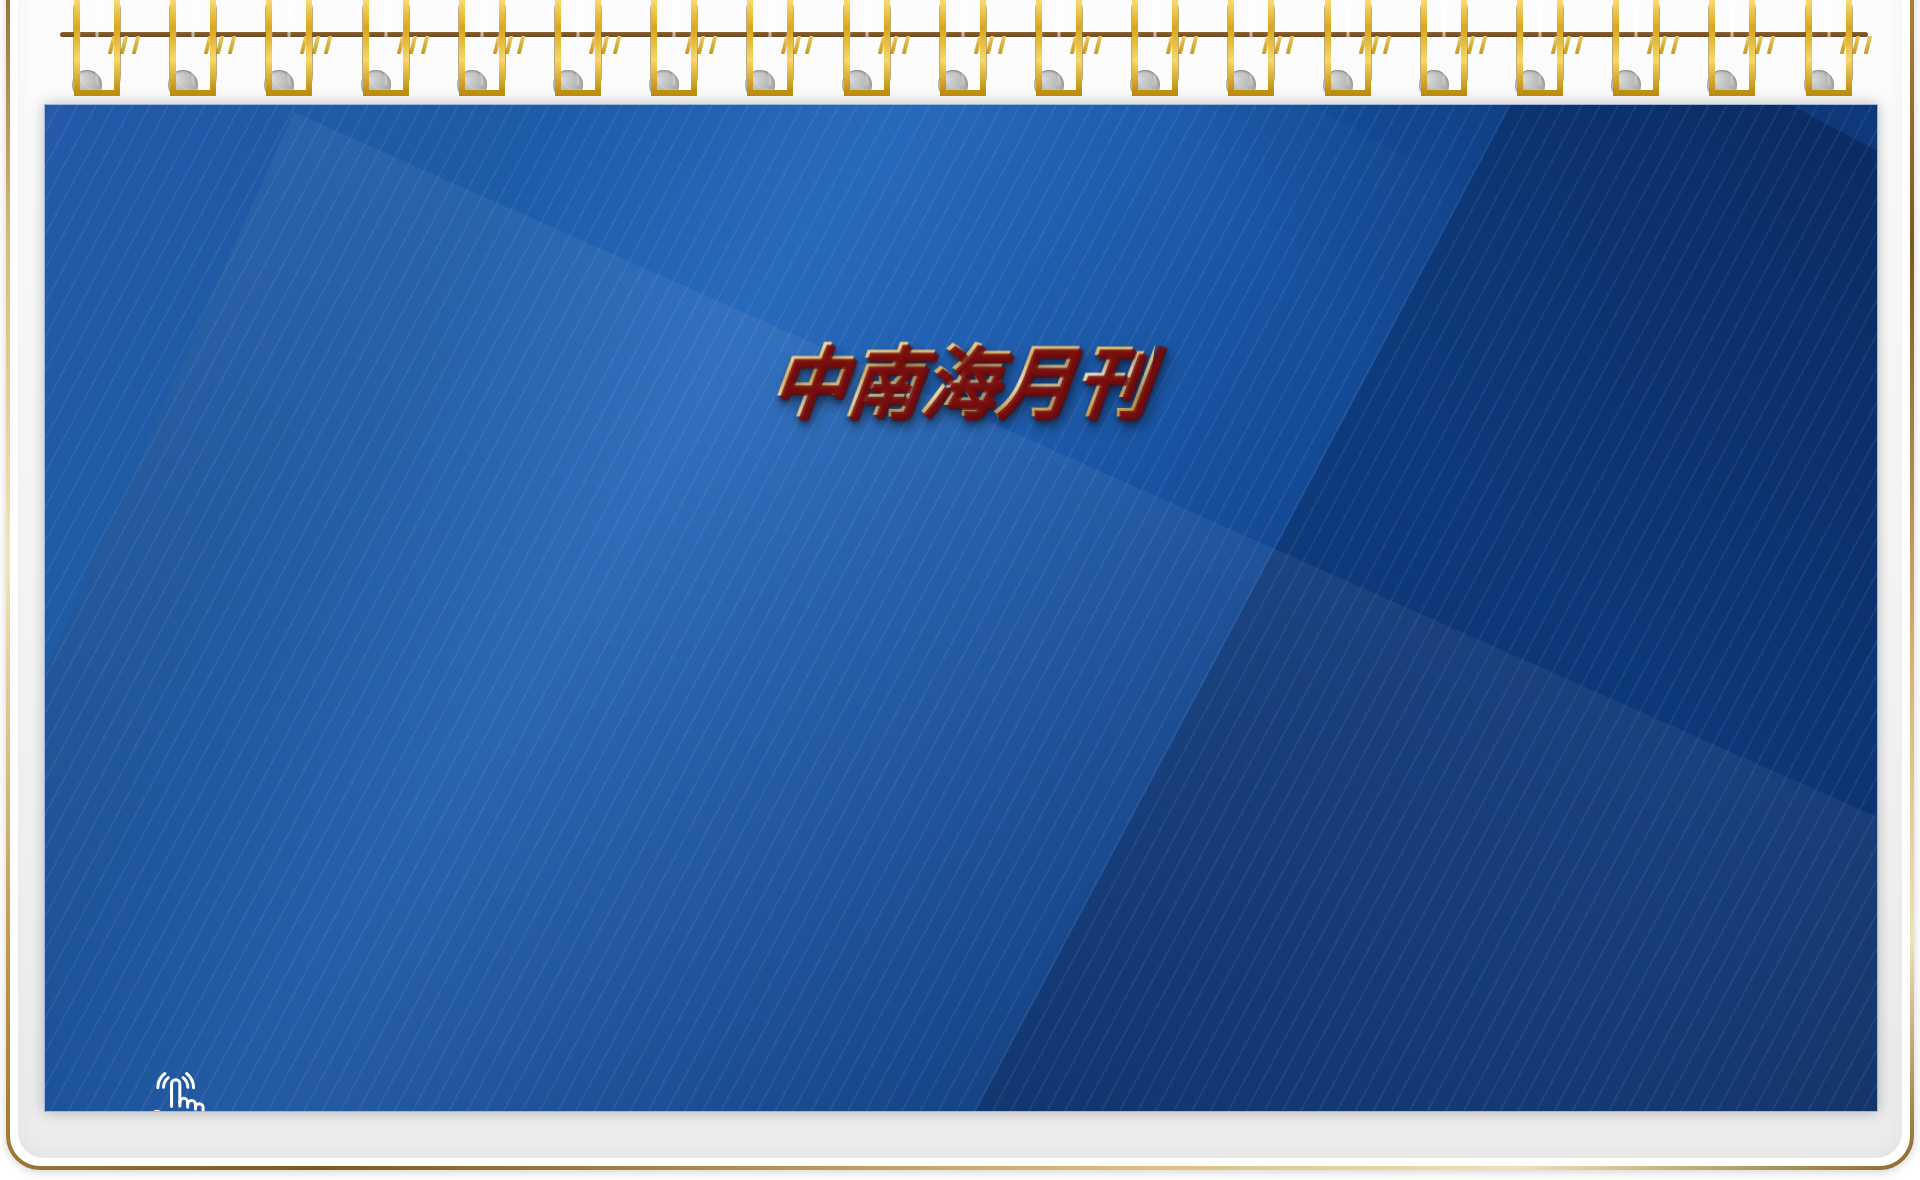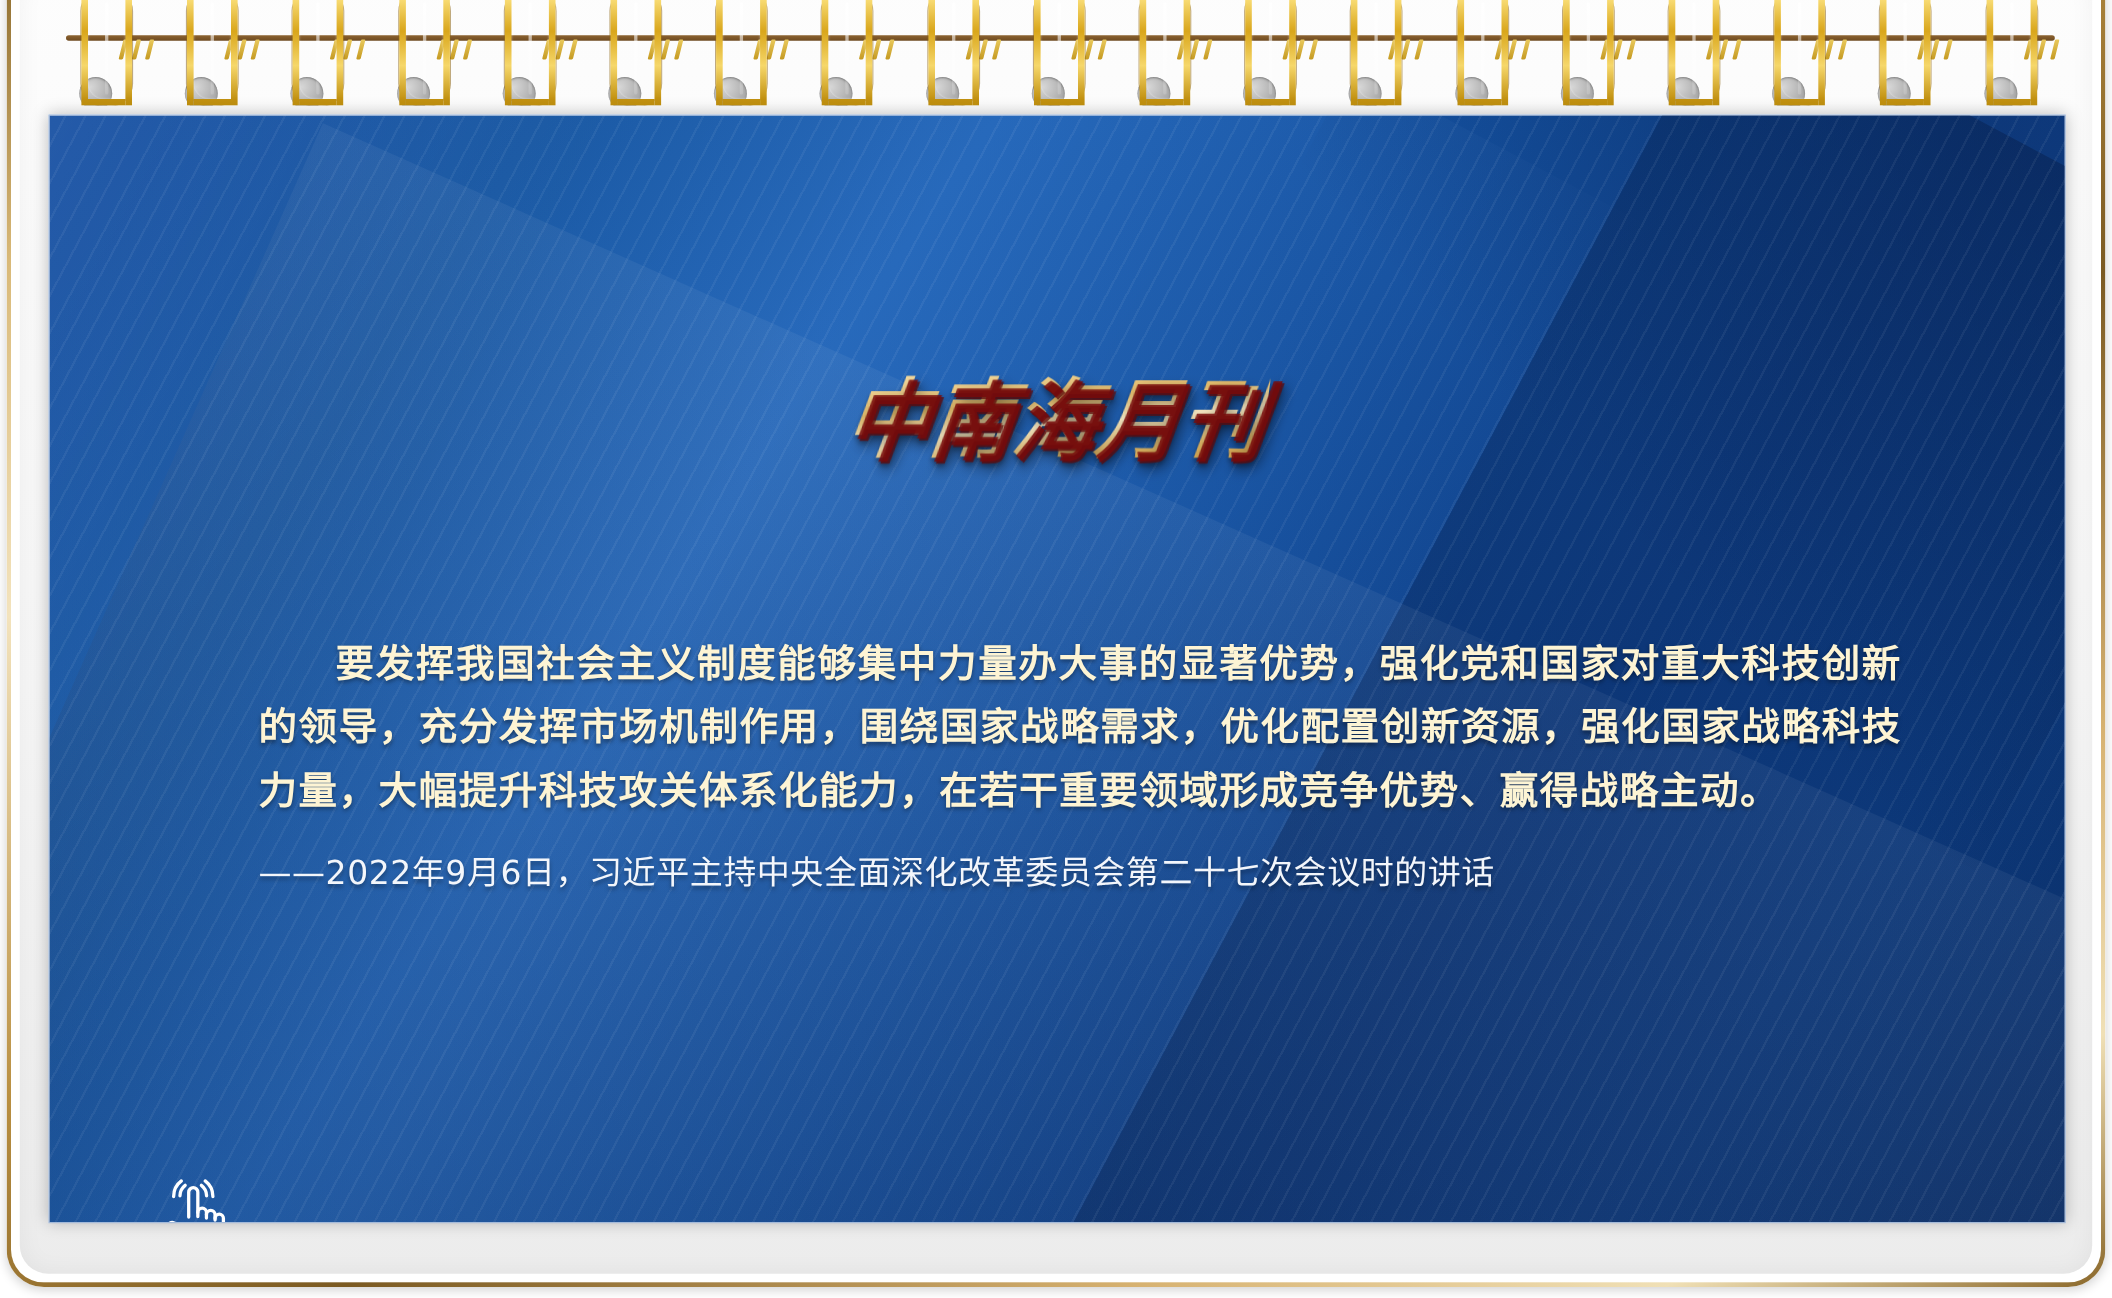--- a/index.html
+++ b/index.html
@@ -291,23 +291,21 @@
     <div class="dark-wedge"></div>
     <div class="streaks"></div>
 
     <div class="content">
 
       <div class="masthead">
         <span class="masthead-title">中南海月刊</span>
       </div>
 
 
-      <div class="quote">要发挥我国社会主义制度能够集中力量办大事的显著优势，强化党和国家对重大科技创新的领导，充分发挥市场机制作用，围绕国家战略需求，优化配置创新资源，强化国家战略科技力量，大幅提升科技攻关体系化能力，在若干重要领域形成竞争优势、赢得战略主动。</div>
-
-      <div class="attribution">——2022年9月6日，习近平主持中央全面深化改革委员会第二十七次会议时的讲话</div>
+
 
       <div class="tap-icon">
         <svg viewBox="0 0 64 66" fill="none" xmlns="http://www.w3.org/2000/svg">
           <g stroke="#ffffff" stroke-width="2.6" stroke-linecap="round" stroke-linejoin="round" fill="none">
             <path d="M19.5 17.5a10.5 10.5 0 0 1 4.1-8.3"></path>
             <path d="M14.5 18a15.5 15.5 0 0 1 6.1-12.3"></path>
             <path d="M40.5 17.5a10.5 10.5 0 0 0-4.1-8.3"></path>
             <path d="M45.5 18a15.5 15.5 0 0 0-6.1-12.3"></path>
             <path d="M26.4 34.2V14.6a3.6 3.6 0 1 1 7.2 0v19.2"></path>
             <path d="M33.6 30.6a3.4 3.4 0 0 1 6.8 0v4.4"></path>

